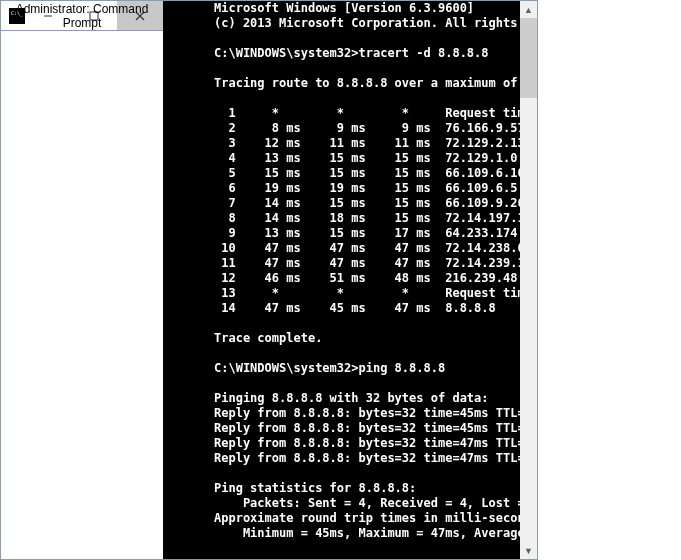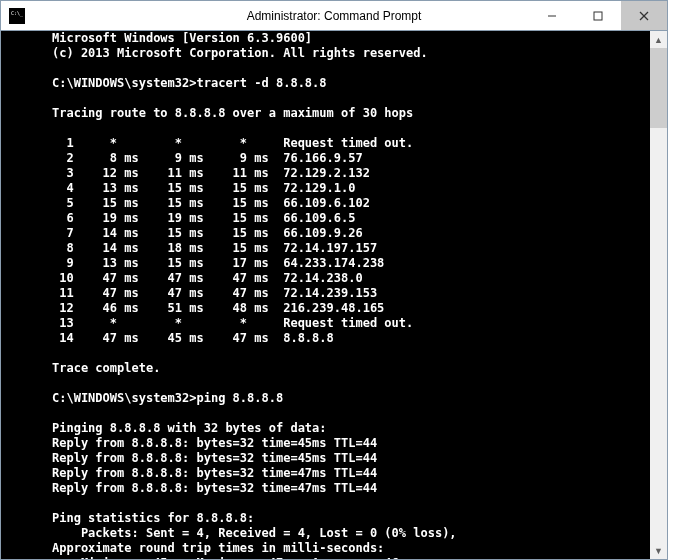--- a/index.html
+++ b/index.html
@@ -4,26 +4,26 @@
 <style>
   * { margin: 0; padding: 0; box-sizing: border-box; }
   body {
     width: 681px;
     height: 560px;
     background: #fff;
     font-family: "Segoe UI", Tahoma, sans-serif;
     overflow: hidden;
   }
   .window {
-    width: 668px;
+    width: 538px;
     height: 560px;
     background: #fff;
     border: 1px solid #8a9db0;
     display: flex;
-    flex-direction: column;
+    flex-direction: row;
   }
   .titlebar {
     height: 30px;
     background: #fff;
     display: flex;
     align-items: center;
     position: relative;
     border-bottom: 1px solid #8a9db0;
   }
   .app-icon {

